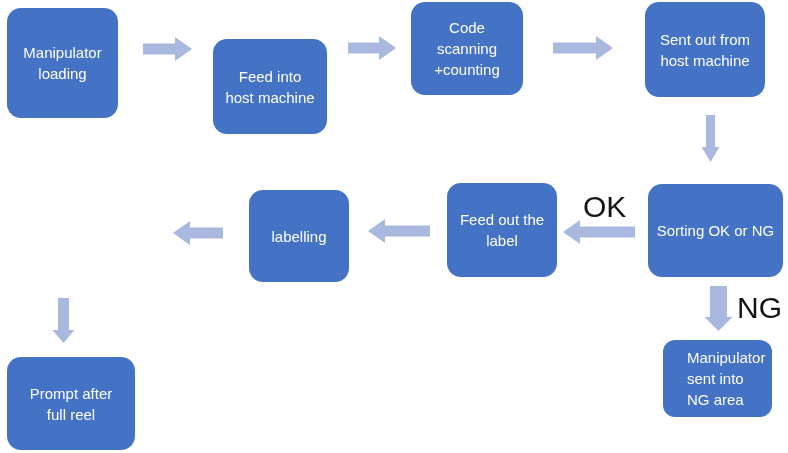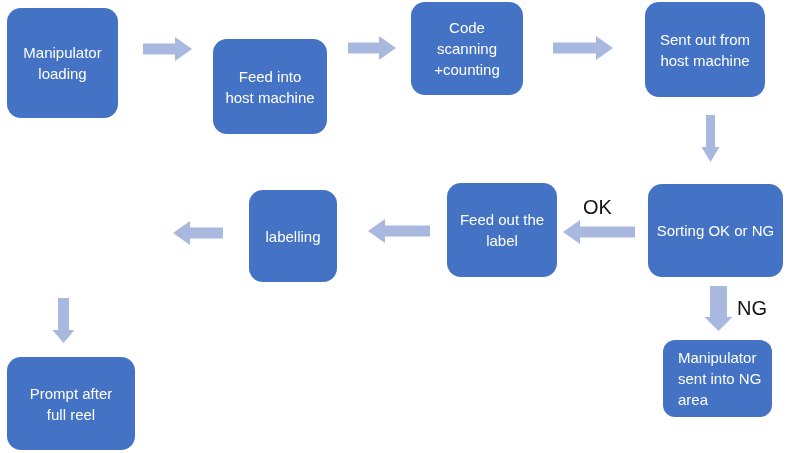--- a/index.html
+++ b/index.html
@@ -29,21 +29,21 @@
     font-size: 15px;
     line-height: 21px;
     box-sizing: border-box;
   }
   .node.align-left {
     justify-content: flex-start;
     text-align: left;
   }
   .branch-label {
     position: absolute;
-    font-size: 20px;
+    font-size: 30px;
     line-height: 26px;
     color: var(--branch-label, #141414);
   }
 </style>
 </head>
 <body>
 
 <div class="canvas">
 
   <svg class="arrows-layer" viewBox="0 0 788 453" xmlns="http://www.w3.org/2000/svg">
@@ -75,30 +75,30 @@
   </div>
 
   <div class="node" style="left:648px; top:184px; width:135px; height:93px; padding:16px 6px;">
     <span>Sorting OK or NG</span>
   </div>
 
   <div class="node" style="left:447px; top:183px; width:110px; height:94px; padding:0 12px;">
     <span>Feed out the label</span>
   </div>
 
-  <div class="node" style="left:249px; top:190px; width:88px; height:92px; padding:0 8px;">
+  <div class="node" style="left:249px; top:190px; width:100px; height:92px; padding:0 8px;">
     <span>labelling</span>
   </div>
 
 
   <div class="node" style="left:7px; top:357px; width:128px; height:93px; padding:0 14px;">
     <span>Prompt after full reel</span>
   </div>
 
-  <div class="node align-left" style="left:663px; top:340px; width:109px; height:77px; padding:0 8px 0 15px; border-radius:12px;">
+  <div class="node align-left" style="left:663px; top:340px; width:109px; height:77px; padding:0 8px 0 24px; border-radius:12px;">
     <span>Manipulator sent into NG area</span>
   </div>
 
   <div class="branch-label" style="left:583px; top:194px;">OK</div>
 
   <div class="branch-label" style="left:737px; top:295px;">NG</div>
 
 </div>
 
 </body></html>

